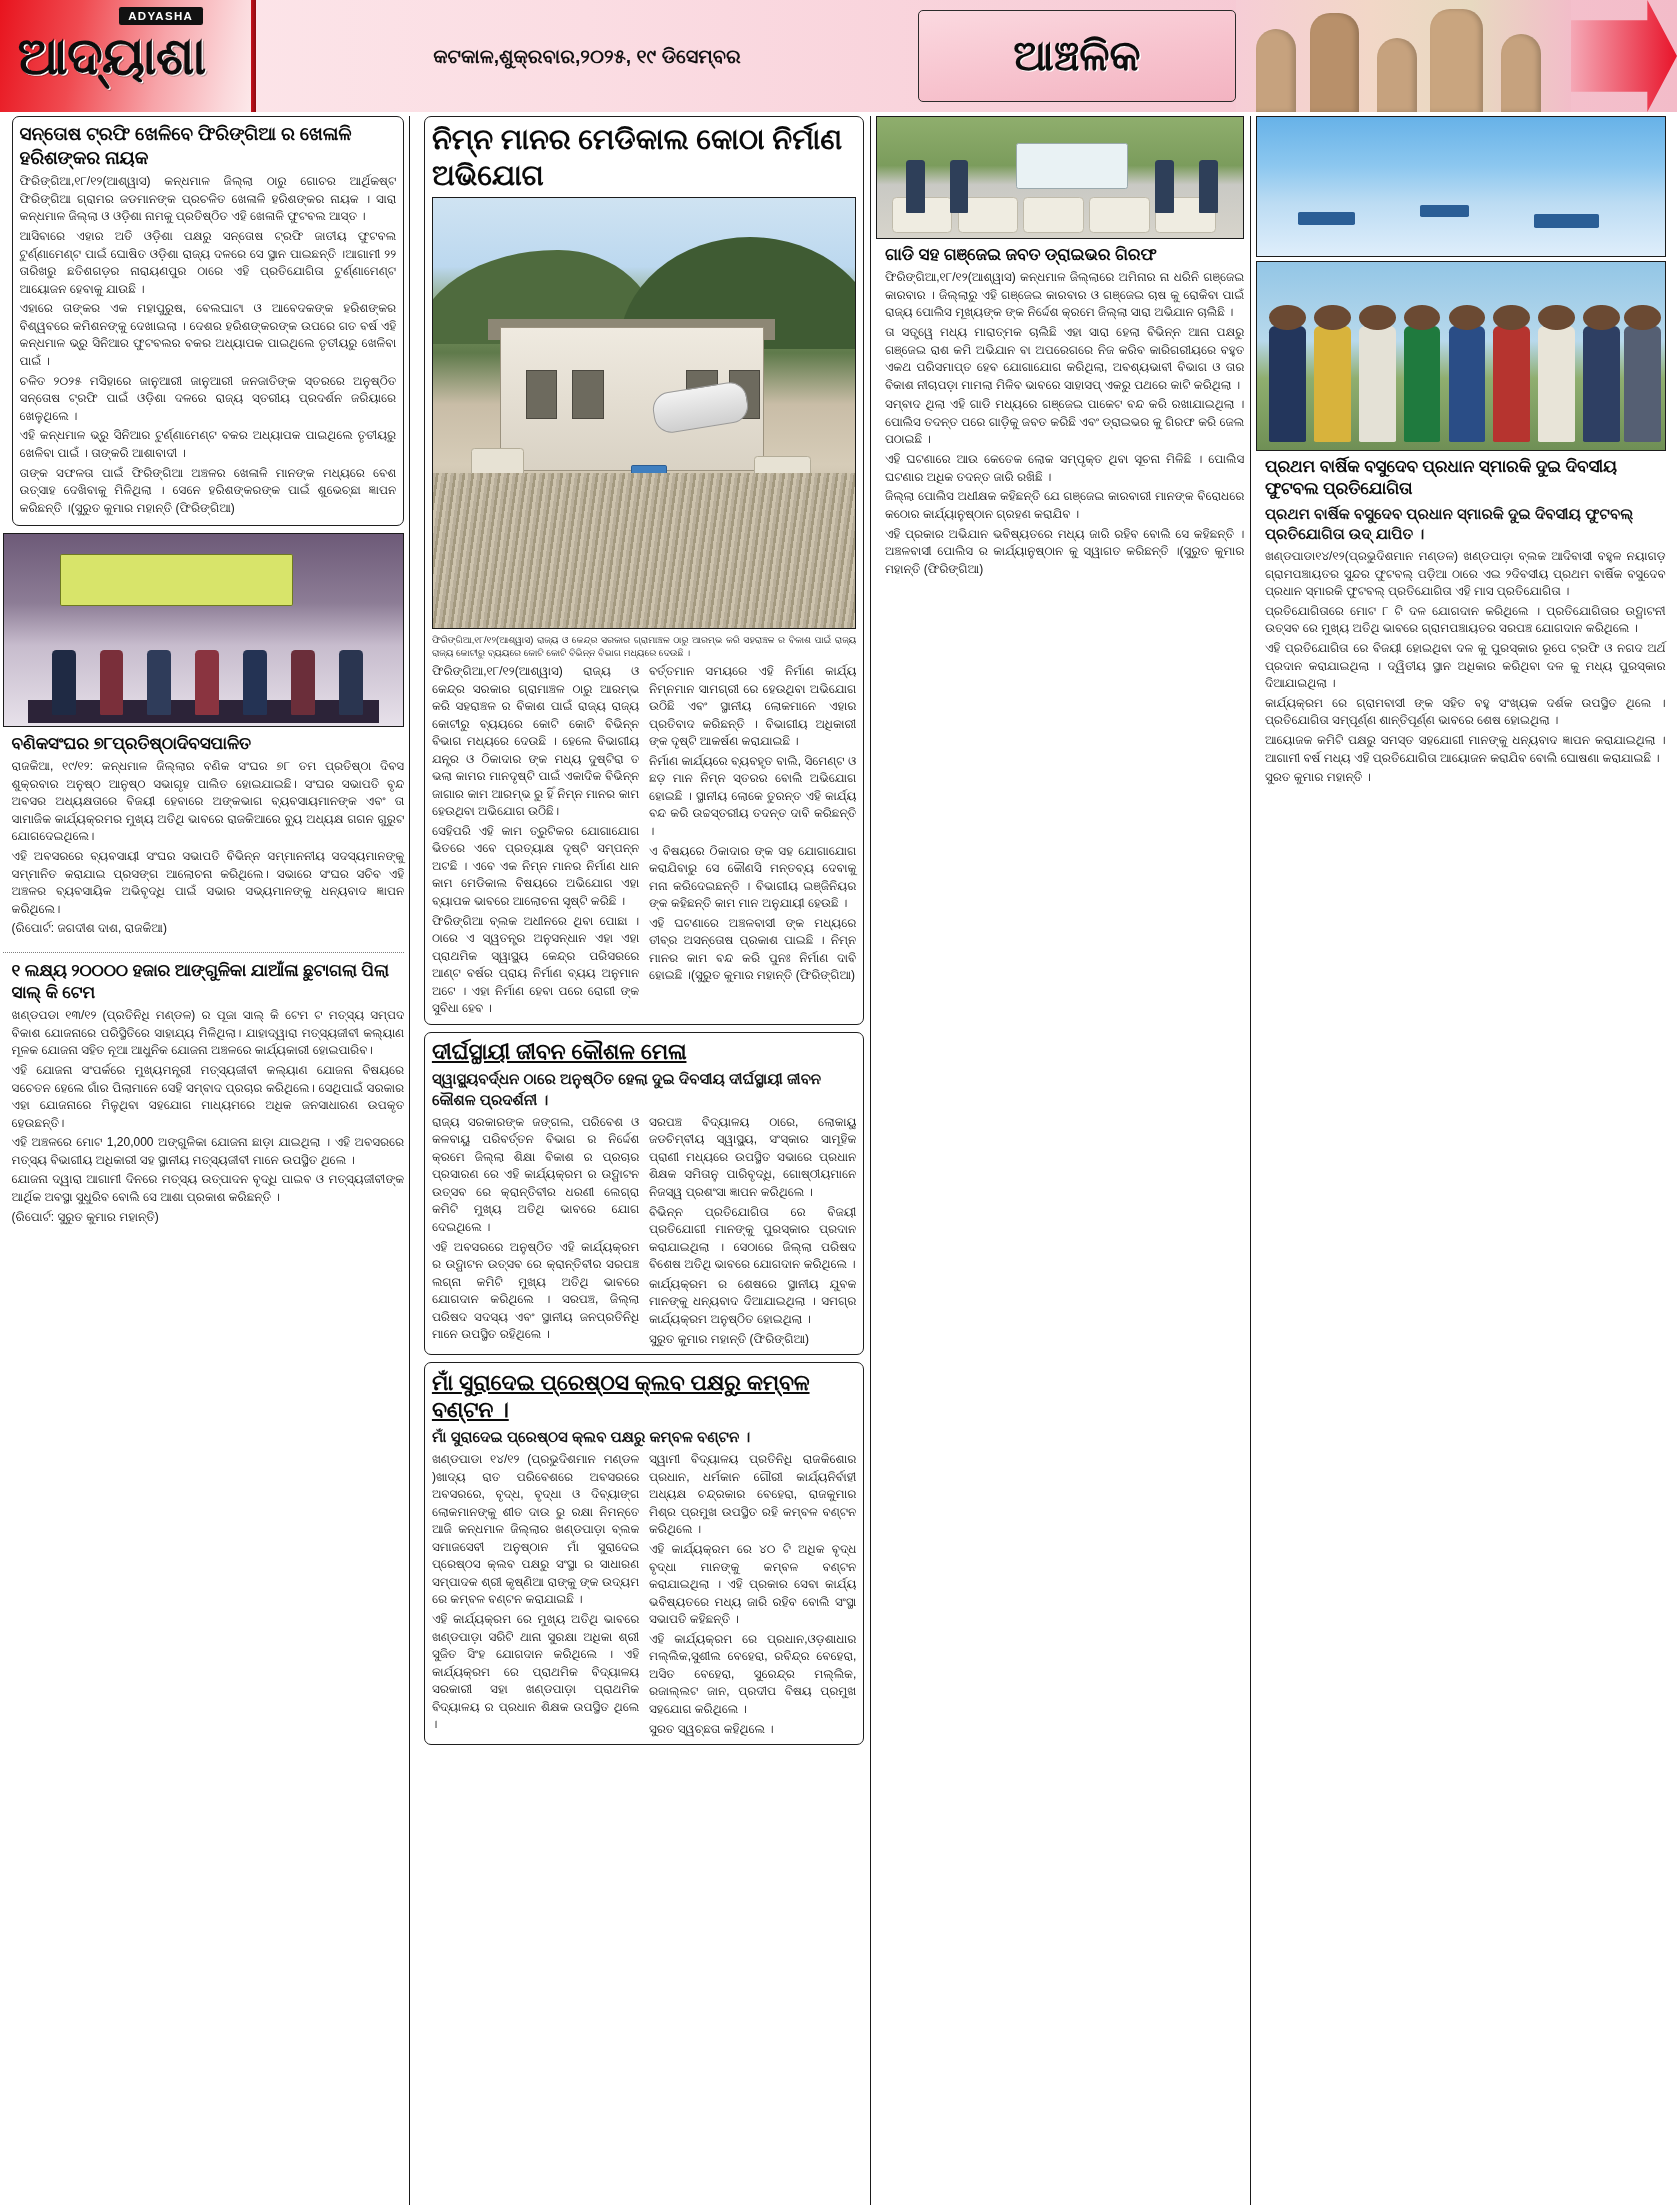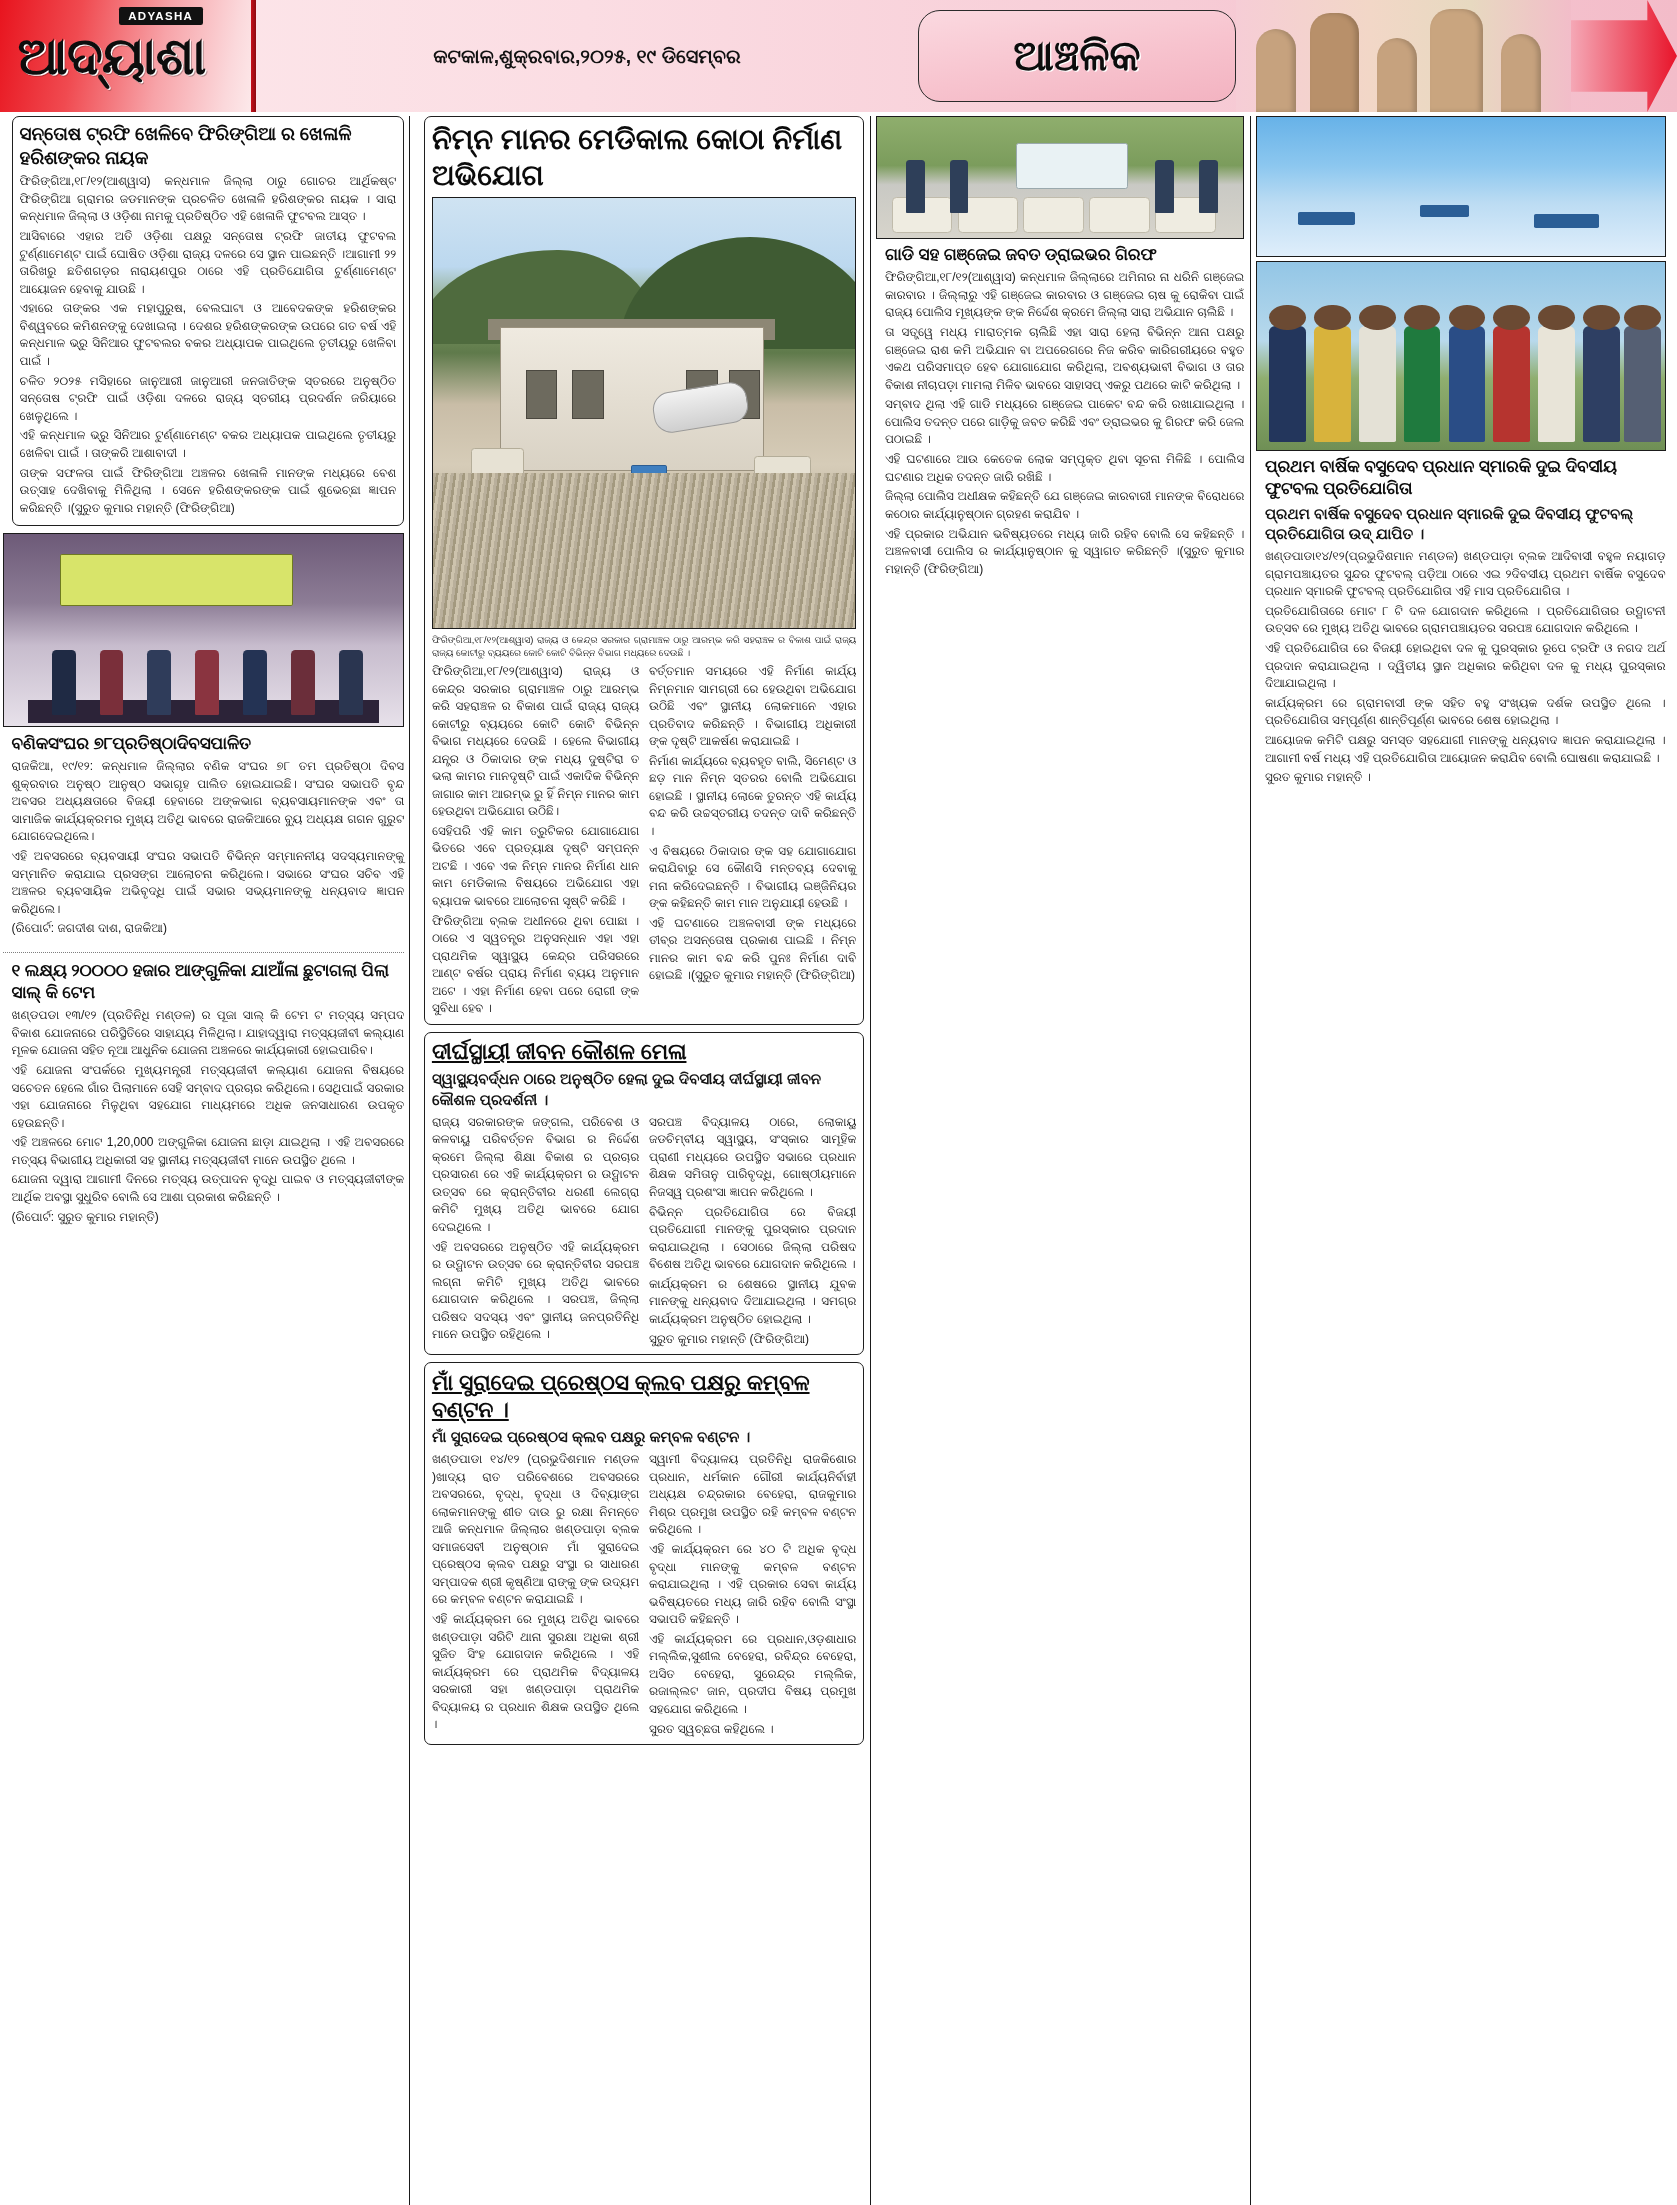--- a/index.html
+++ b/index.html
@@ -74,21 +74,21 @@
     font-weight:bold;
     color:#111;
     padding:0 13.2px;
     box-sizing:border-box;
   }
   .anchalika-badge{
     width:318px;
     margin:9.7px 0;
     background:linear-gradient(170deg,#fbd9e0 0%,#f7c3ce 55%,#f3b3c1 100%);
     border:1.8px solid #2b2b2b;
-    border-radius:22px;
+    border-radius:5px;
     display:flex;align-items:center;justify-content:center;
     box-sizing:border-box;
     flex:0 0 auto;
   }
   .anchalika-badge span{
     font-size:42px;font-weight:bold;color:#0d0d0d;
     text-shadow:1.3px 1.3px 0 #fff;
     line-height:1;
   }
   .mast-art{

